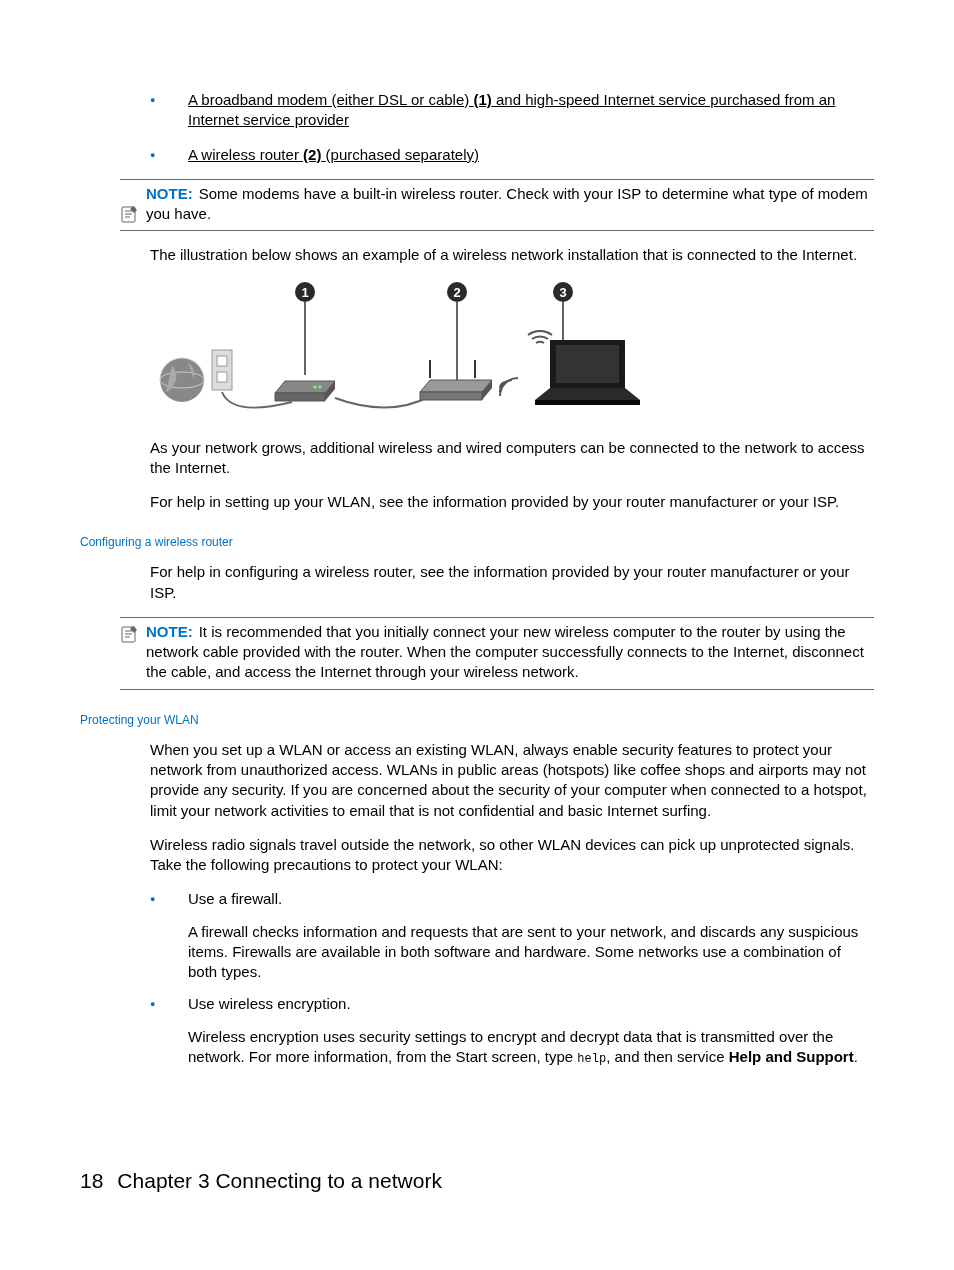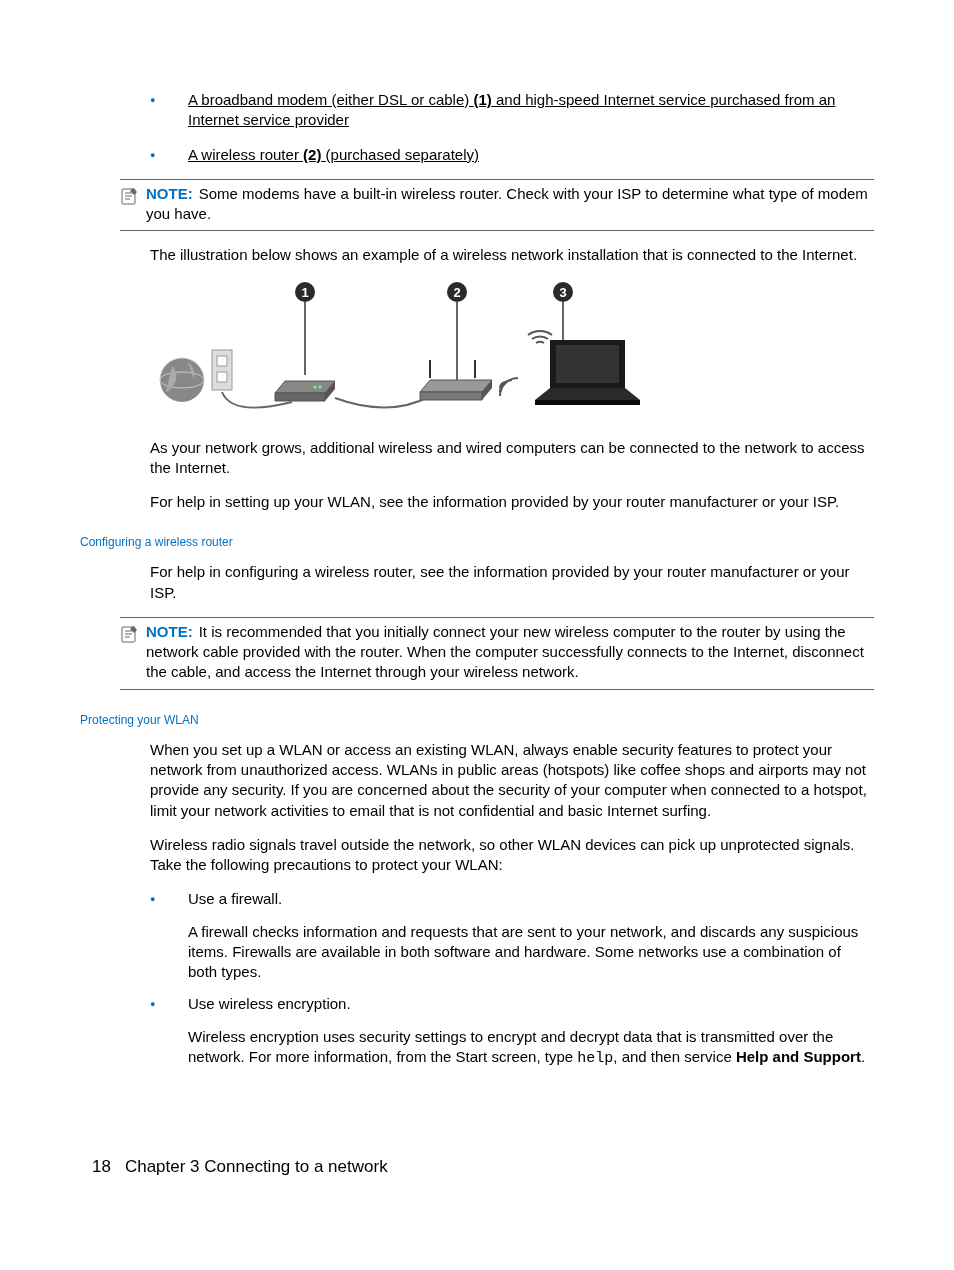--- a/index.html
+++ b/index.html
@@ -81,43 +81,42 @@
   }
   ul.precautions > li::before {
     content: "●";
     color: #0072c6;
     font-size: 9px;
     position: absolute;
     left: 0;
     top: 4px;
   }
   .sub-para { margin-top: 12px; }
-  code.mono { font-family: "Courier New", monospace; font-size: 15px; }
+  code.mono { font-family: "Courier New", monospace; font-size: 12px; }
   .footer {
     position: absolute;
-    bottom: 91px;
+    bottom: 75px;
     left: 80px;
-    font-size: 17px;
-    margin-left: 12px;
+    font-size: 21px;
   }
   .page-num { margin-right: 14px; }
 </style>
 </head>
 <body>
 
 <ul class="top-list">
   <li>
     <span>A broadband modem (either DSL or cable) </span><span class="bold">(1)</span><span> and high-speed Internet service purchased from an Internet service provider</span>
   </li>
   <li>
     <span>A wireless router </span><span class="bold">(2)</span><span> (purchased separately)</span>
   </li>
 </ul>
 
-<div class="note-box" style="margin-left:40px;">
+<div class="note-box" style="margin-left:40px;align-items:flex-end;">
   <span class="note-icon">
     <svg width="20" height="20" viewBox="0 0 20 20">
       <rect x="2" y="3" width="13" height="15" rx="1" fill="none" stroke="#666" stroke-width="1"></rect>
       <path d="M5 7 h7 M5 10 h7 M5 13 h5" stroke="#666" stroke-width="1"></path>
       <path d="M13 2 l4 4 -3 3 -4 -4 z" fill="#666"></path>
     </svg>
   </span>
   <div class="note-text">
     <span class="note-label">NOTE:</span><span>Some modems have a built-in wireless router. Check with your ISP to determine what type of modem you have.</span>
   </div>

